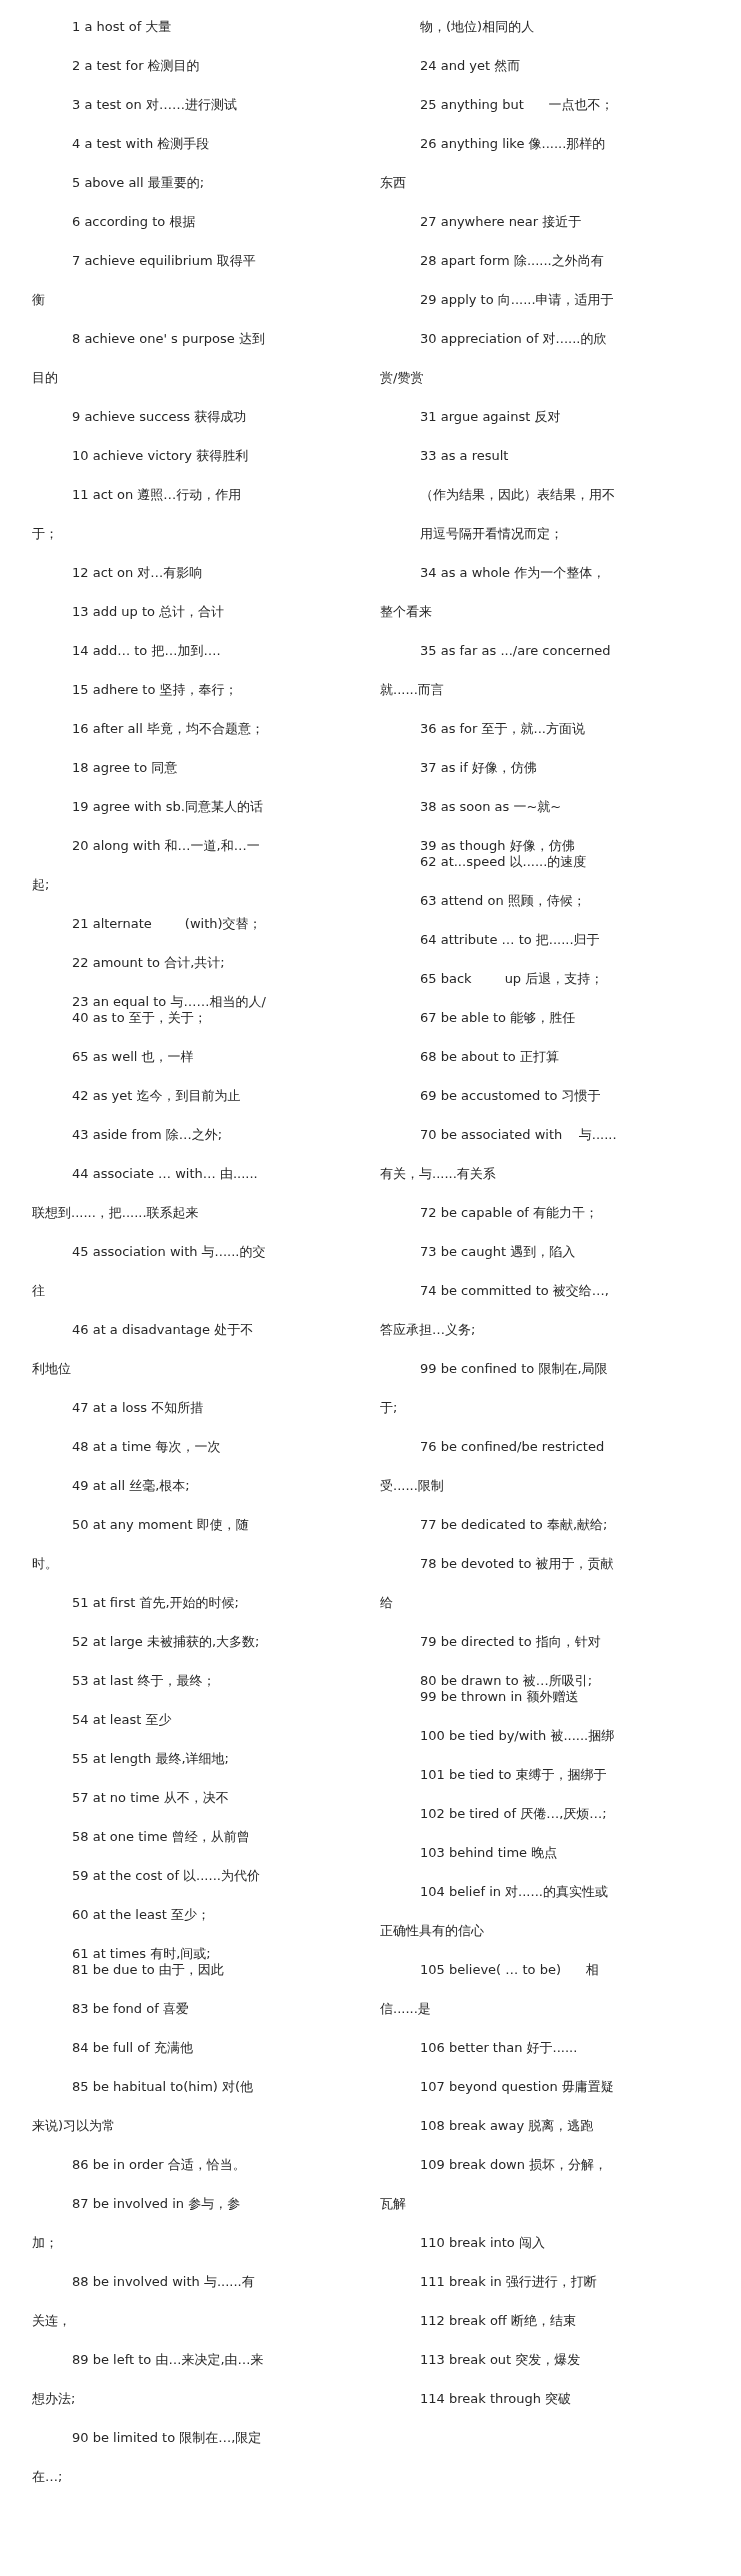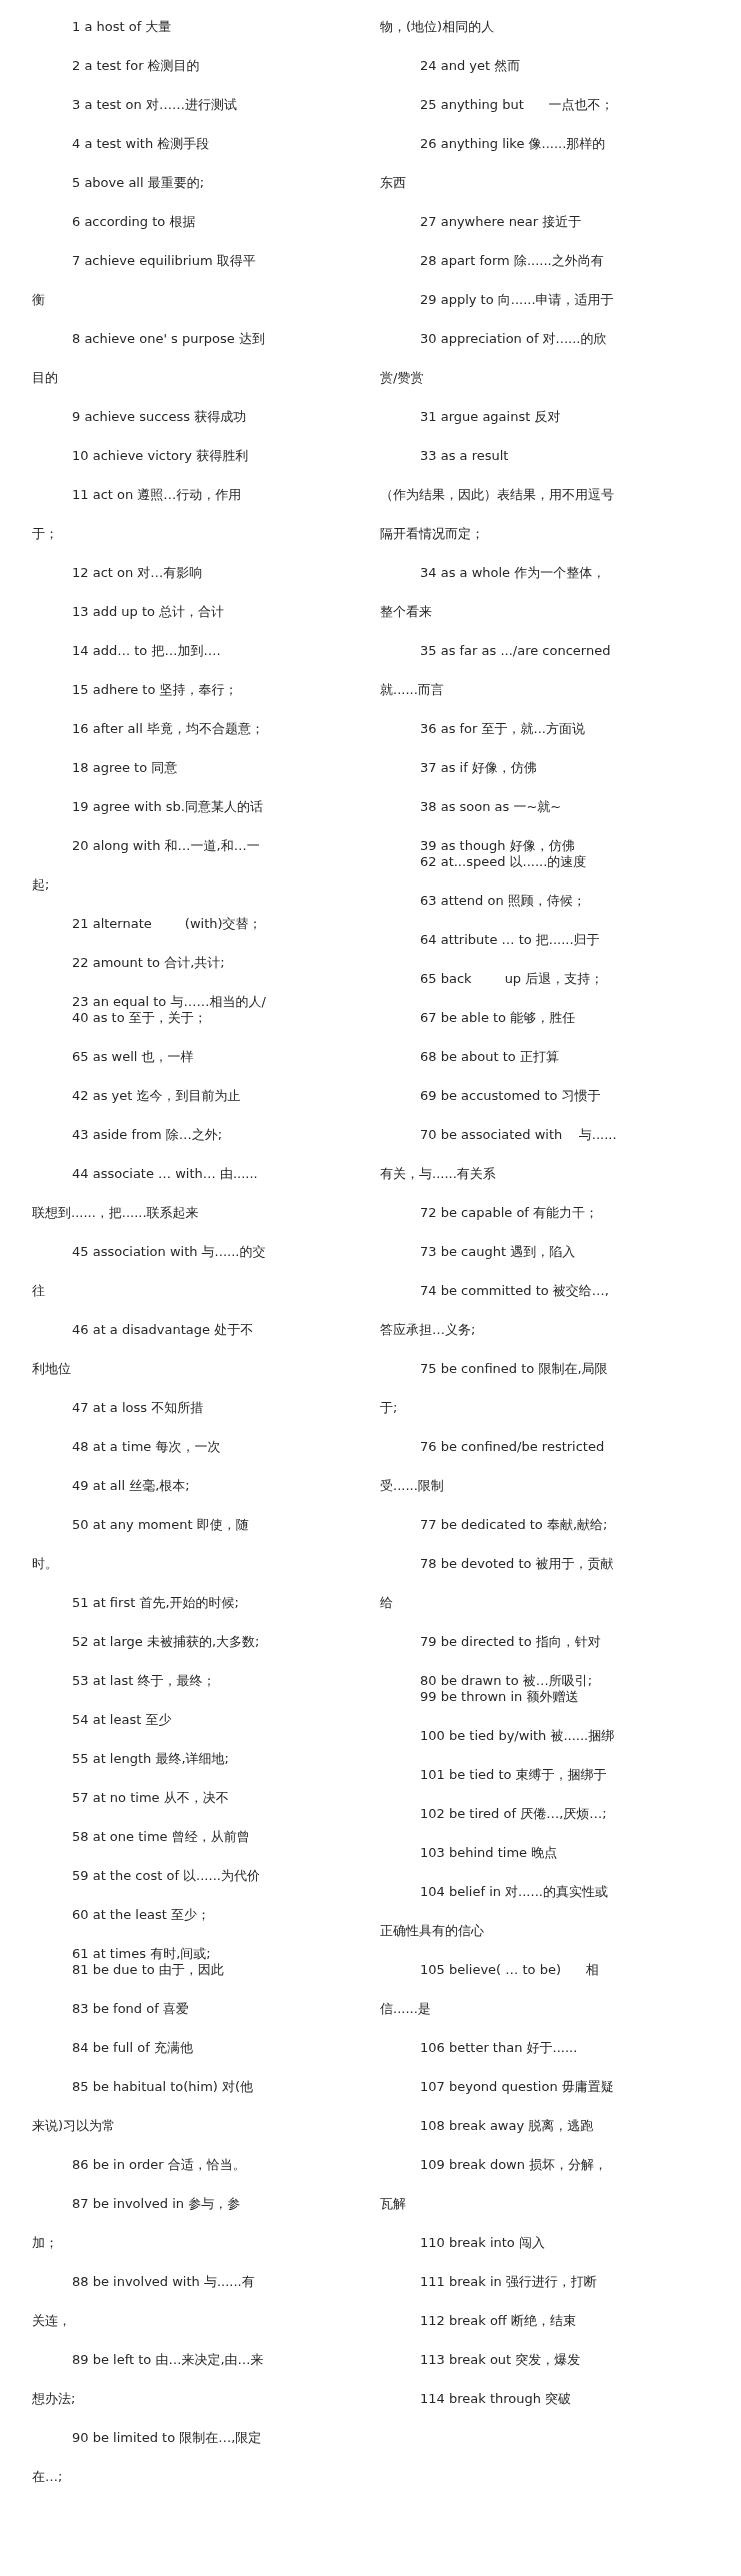--- a/index.html
+++ b/index.html
@@ -40,20 +40,21 @@
   }
   .col p.item {
     margin: 0;
     padding: 0;
     text-indent: 40px;
     white-space: pre-wrap;
     word-break: normal;
   }
   .col p.item.cont {
     text-indent: 0;
+    margin-left: 40px;
   }
   .col p.item.seam {
     margin-top: -23px;
   }
 </style>
 </head>
 <body>
 
 <div class="page">
   <div class="col col-left">
@@ -132,21 +133,21 @@
       <p class="item">63 attend on 照顾，侍候；</p>
       <p class="item">64 attribute … to 把......归于</p>
       <p class="item">65 back        up 后退，支持；</p>
       <p class="item">67 be able to 能够，胜任</p>
       <p class="item">68 be about to 正打算</p>
       <p class="item">69 be accustomed to 习惯于</p>
       <p class="item">70 be associated with    与......有关，与......有关系</p>
       <p class="item">72 be capable of 有能力干；</p>
       <p class="item">73 be caught 遇到，陷入</p>
       <p class="item">74 be committed to 被交给…,答应承担…义务;</p>
-      <p class="item">75 be confined to 限制在,局限于;</p>
+      <p class="item">99 be confined to 限制在,局限于;</p>
       <p class="item">76 be confined/be restricted 受......限制</p>
       <p class="item">77 be dedicated to 奉献,献给;</p>
       <p class="item">78 be devoted to 被用于，贡献给</p>
       <p class="item">79 be directed to 指向，针对</p>
       <p class="item">80 be drawn to 被…所吸引;</p>
       <p class="item seam">99 be thrown in 额外赠送</p>
       <p class="item">100 be tied by/with 被......捆绑</p>
       <p class="item">101 be tied to 束缚于，捆绑于</p>
       <p class="item">102 be tired of 厌倦…,厌烦…;</p>
       <p class="item">103 behind time 晚点</p>

